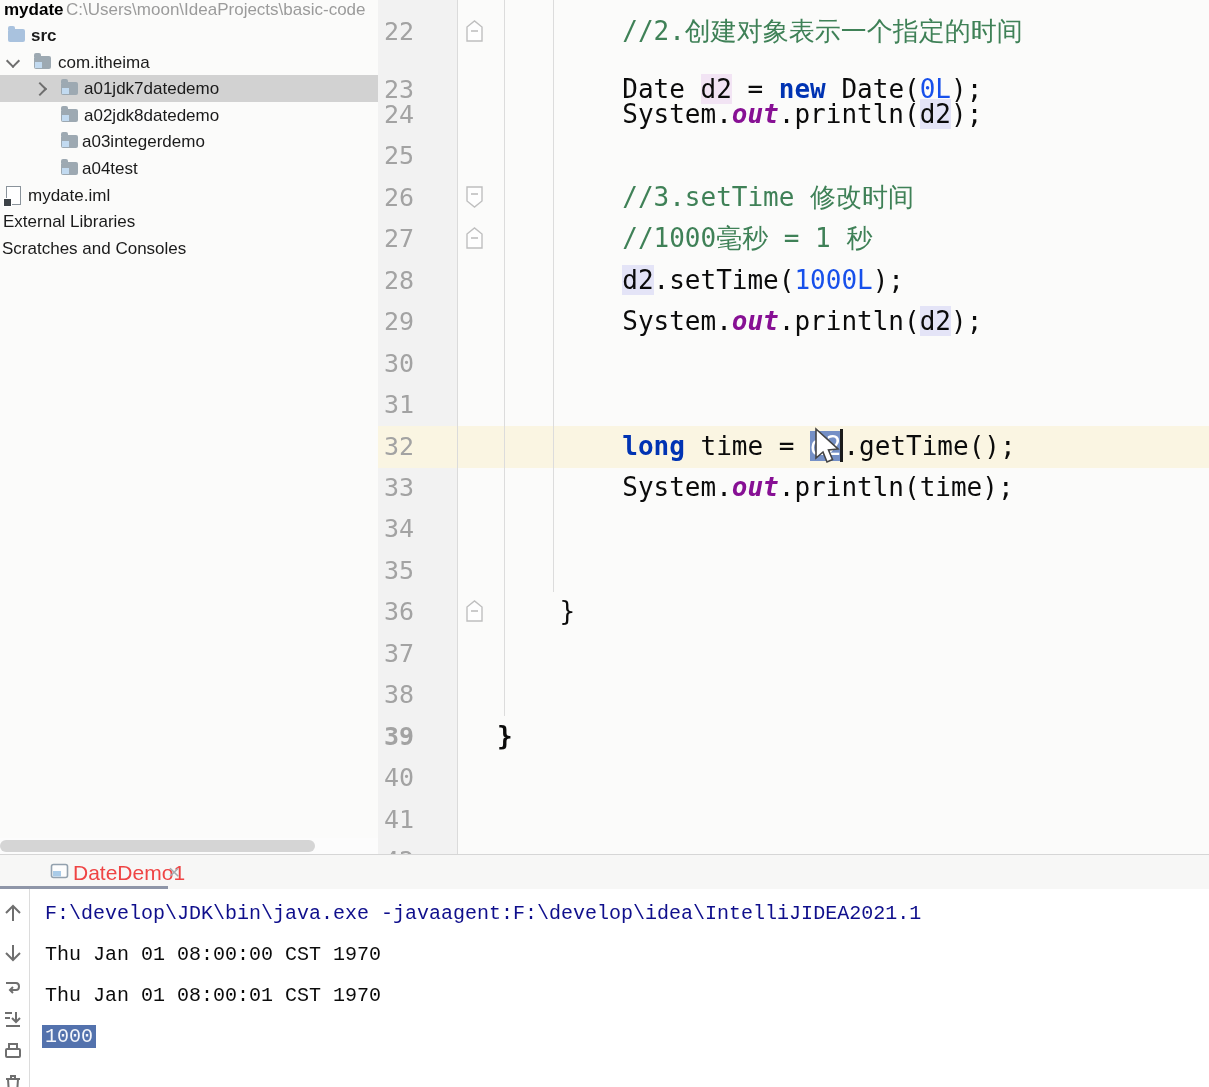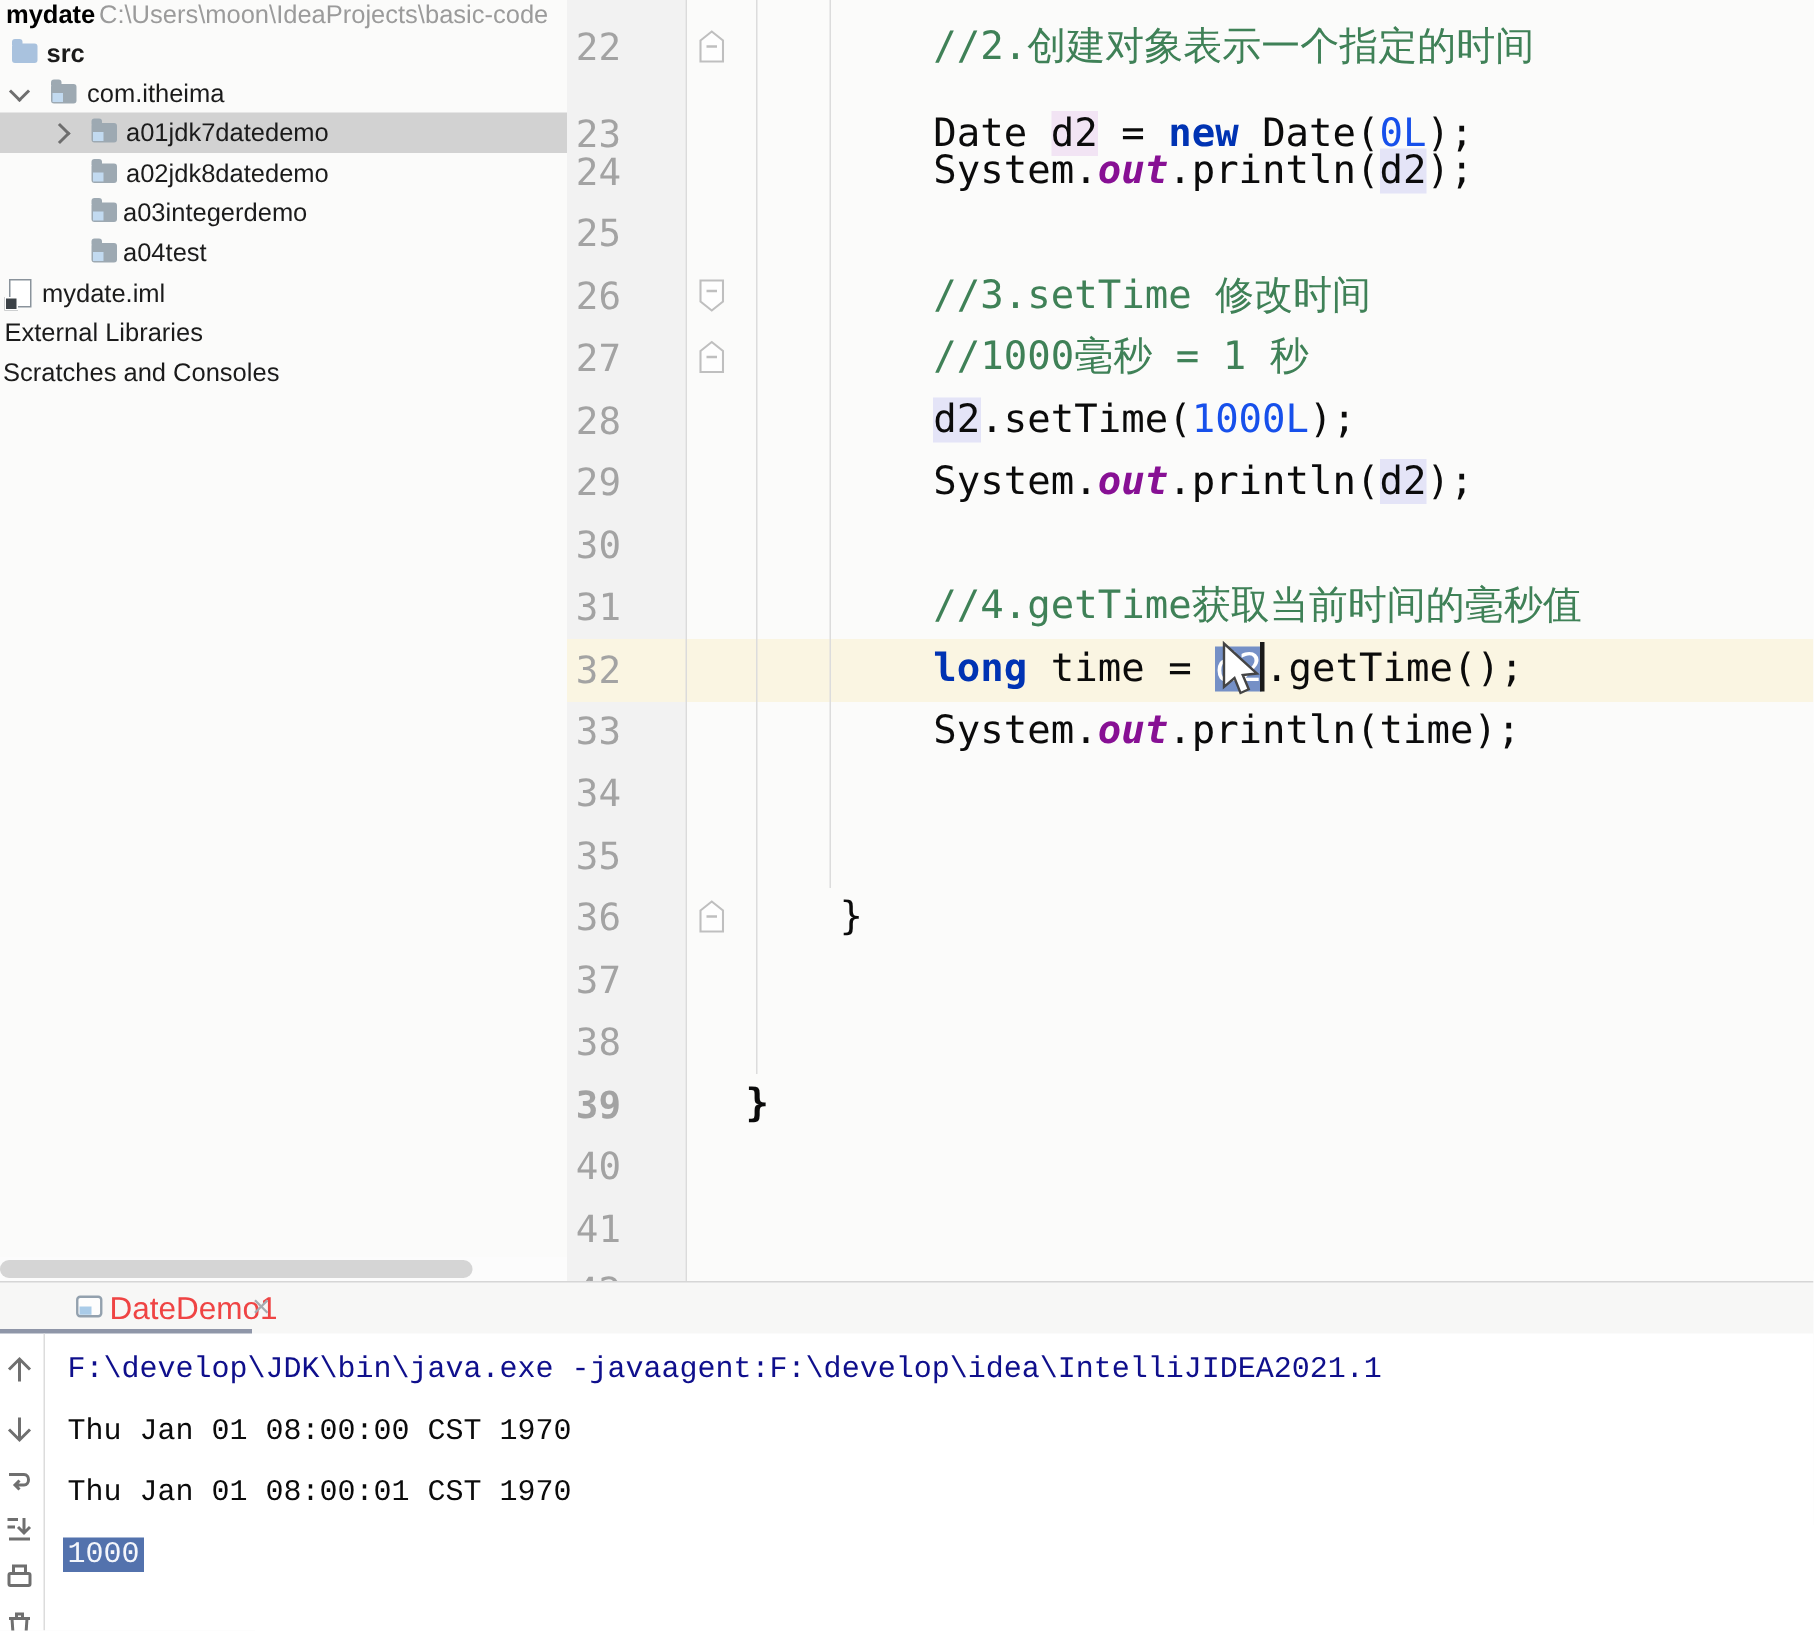--- a/index.html
+++ b/index.html
@@ -180,21 +180,21 @@
         <div class="code-row" style="top: 301.15px;">
           <span class="ln">29</span>
           <code class="src-line"><span>        </span><span>System.</span><span class="tk-fld">out</span><span>.println(</span><span class="tk-r">d2</span><span>);</span></code>
         </div>
         <div class="code-row" style="top: 342.6px;">
           <span class="ln">30</span>
           <code class="src-line"></code>
         </div>
         <div class="code-row" style="top: 384.05px;">
           <span class="ln">31</span>
-          <code class="src-line"><span>        </span><span class="tk-cm">//4.getTime获取当前时间的毫秒值</span></code>
+          <code class="src-line"><span>        </span></code>
         </div>
         <div class="code-row" style="top: 425.5px;">
           <span class="ln">32</span>
           <code class="src-line"><span>        </span><span class="tk-kw">long</span><span> time = </span><span class="tk-sel">d2</span><span class="caret-bar"></span><span>.getTime();</span></code>
         </div>
         <div class="code-row" style="top: 466.95px;">
           <span class="ln">33</span>
           <code class="src-line"><span>        </span><span>System.</span><span class="tk-fld">out</span><span>.println(time);</span></code>
         </div>
         <div class="code-row" style="top: 508.4px;">

